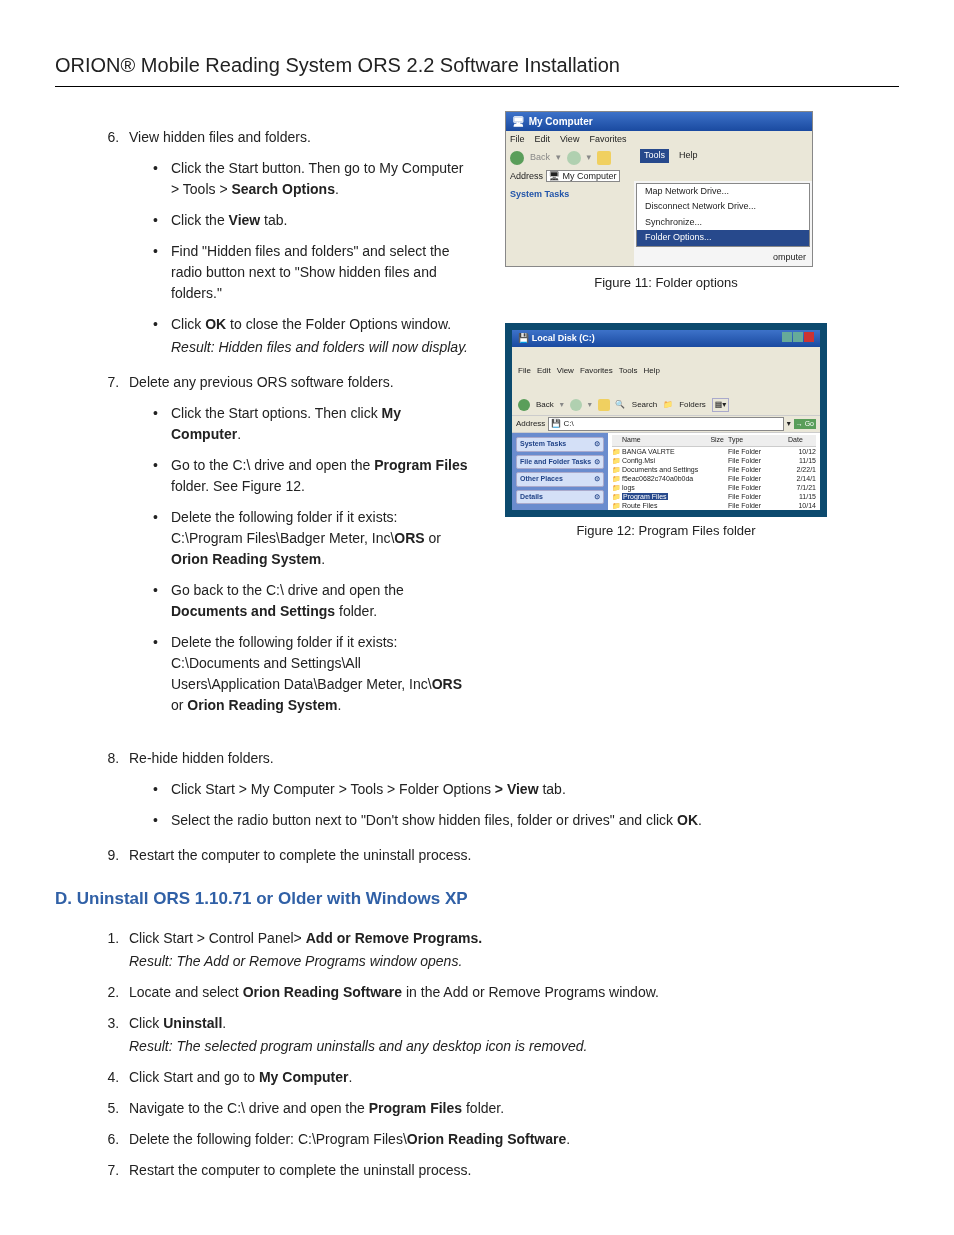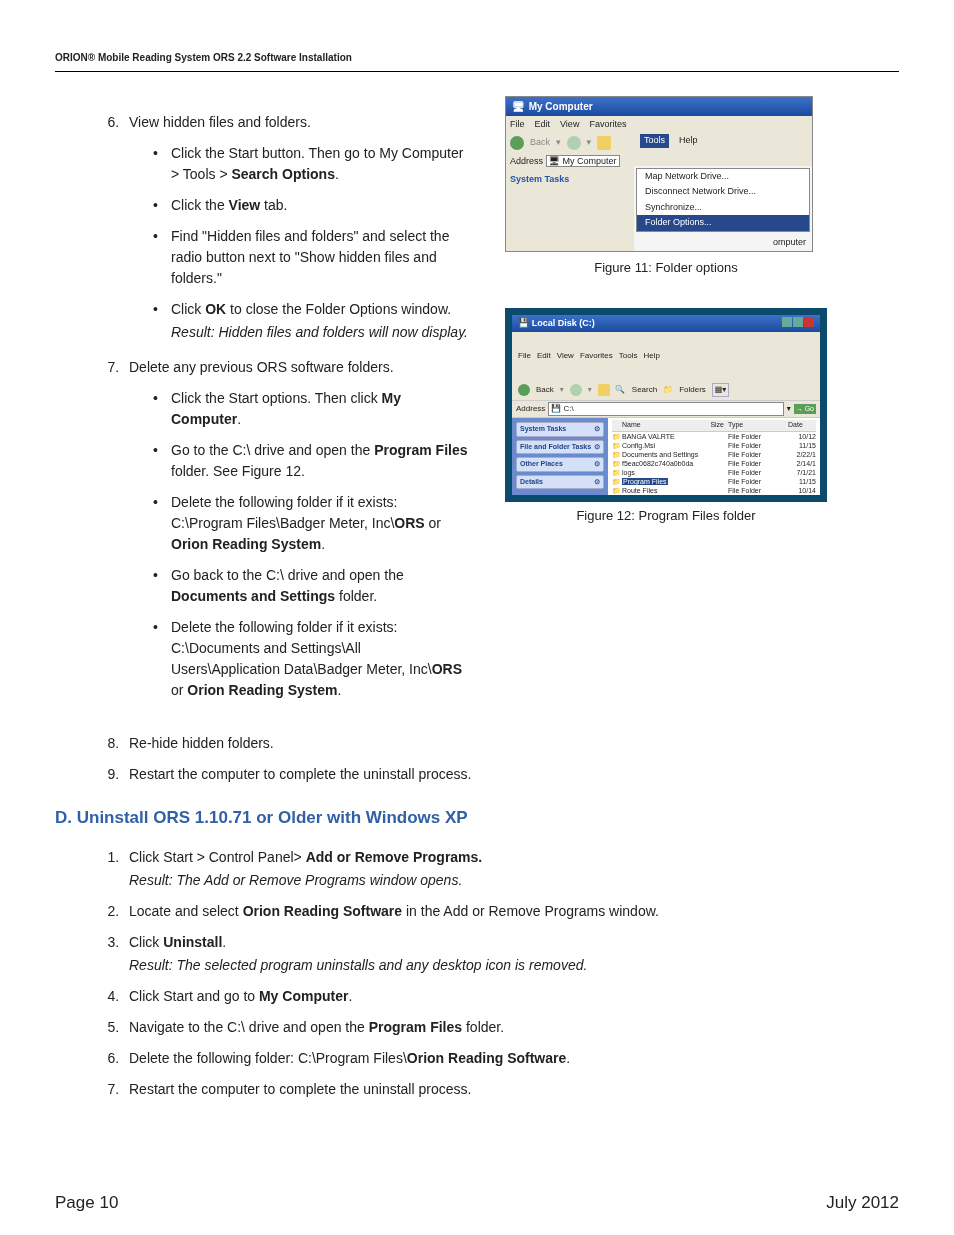--- a/index.html
+++ b/index.html
@@ -5,22 +5,22 @@
   body {
     font-family: "Segoe UI", Tahoma, Arial, sans-serif;
     font-size: 14px;
     color: #222;
     margin: 0;
     padding: 50px 55px 40px 55px;
     width: 844px;
     line-height: 1.5;
   }
   .header-title {
-    font-weight: bold;
-    font-size: 10px;
+    font-weight: normal;
+    font-size: 20px;
     padding-bottom: 6px;
   }
   .header-rule {
     border: none;
     border-top: 1.5px solid #000;
     margin: 0 0 24px 0;
   }
   ol.main-list {
     list-style: decimal;
     padding-left: 52px;
@@ -438,20 +438,24 @@
         </div>
       </div>
     </div>
     <div class="fig-caption">Figure 12:  Program Files folder</div>
   </div>
 </div>
 
 <ol class="main-list" start="8">
   <li>
     <span>Re-hide hidden folders.</span>
+    <ul class="sub-list">
+      <li><span>Click Start &gt; My Computer &gt; Tools &gt; Folder Options  </span><b>&gt; View</b><span> tab.</span></li>
+      <li><span>Select the radio button next to "Don't show hidden files, folder or drives" and click </span><b>OK</b><span>.</span></li>
+    </ul>
   </li>
   <li>
     <span>Restart the computer to complete the uninstall process.</span>
   </li>
 </ol>
 
 <div class="section-header">D. Uninstall ORS 1.10.71 or Older with Windows XP</div>
 
 <ol class="main-list">
   <li><span>Click Start &gt; Control Panel&gt; </span><b>Add or Remove Programs.</b>

